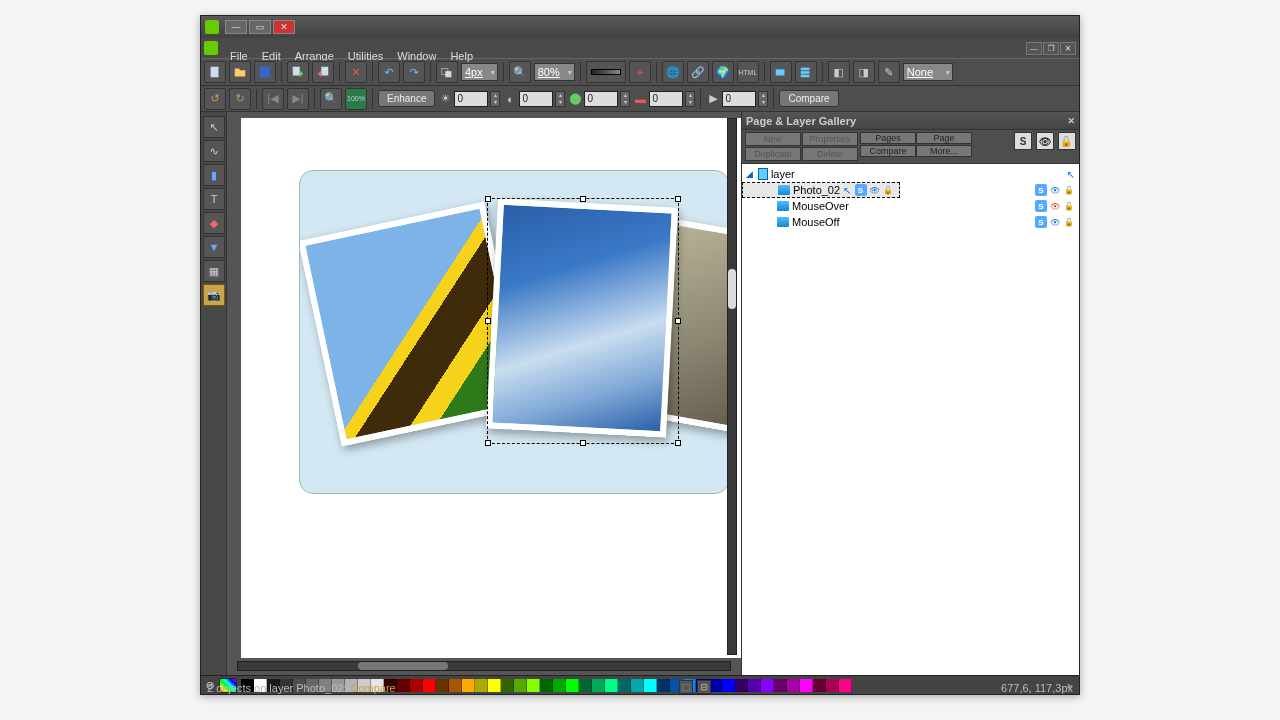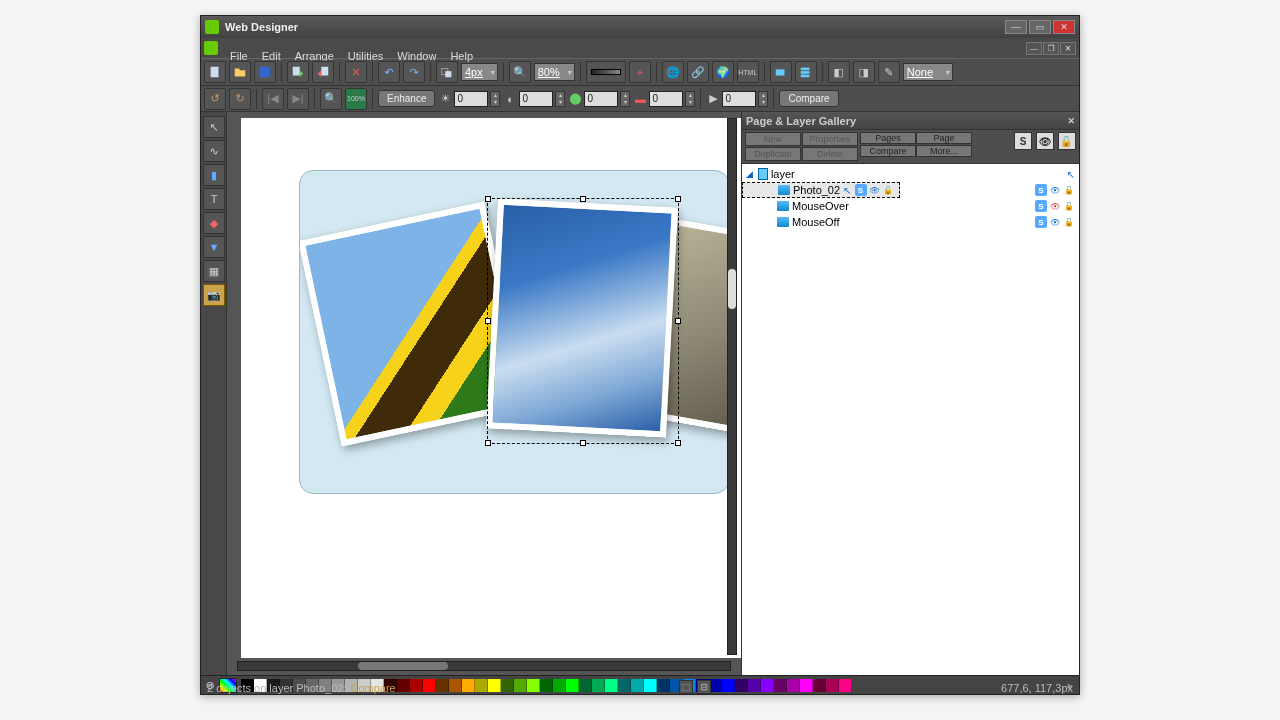--- a/index.html
+++ b/index.html
@@ -83,21 +83,20 @@
   .status .sico span{ width:14px; height:14px; background:#555; border:1px solid #333; display:flex;align-items:center;justify-content:center; font-size:9px;}
 </style>
 </head>
 <body>
 
 <div class="page-bg">
 <div class="app">
 
   <div class="titlebar">
     <div class="logo"></div>
-    <div class="title">Web Designer</div>
     <div class="winbtns">
       <div class="winbtn">—</div>
       <div class="winbtn">▭</div>
       <div class="winbtn close">✕</div>
     </div>
   </div>
 
   <div class="menubar">
     <div class="logo"></div>
     <span class="menuitem">File</span>

